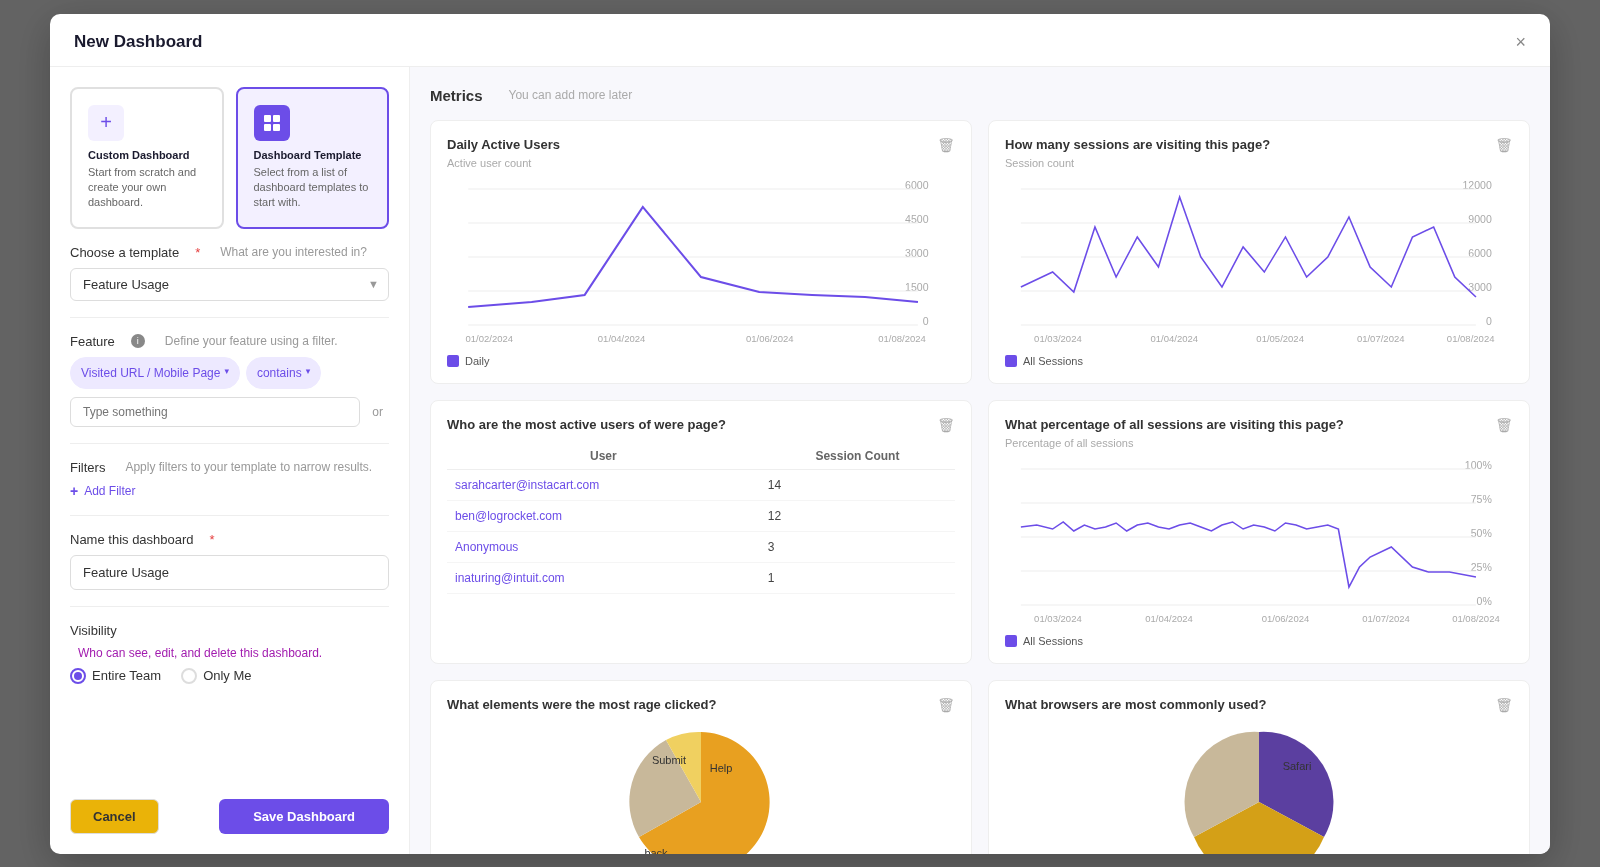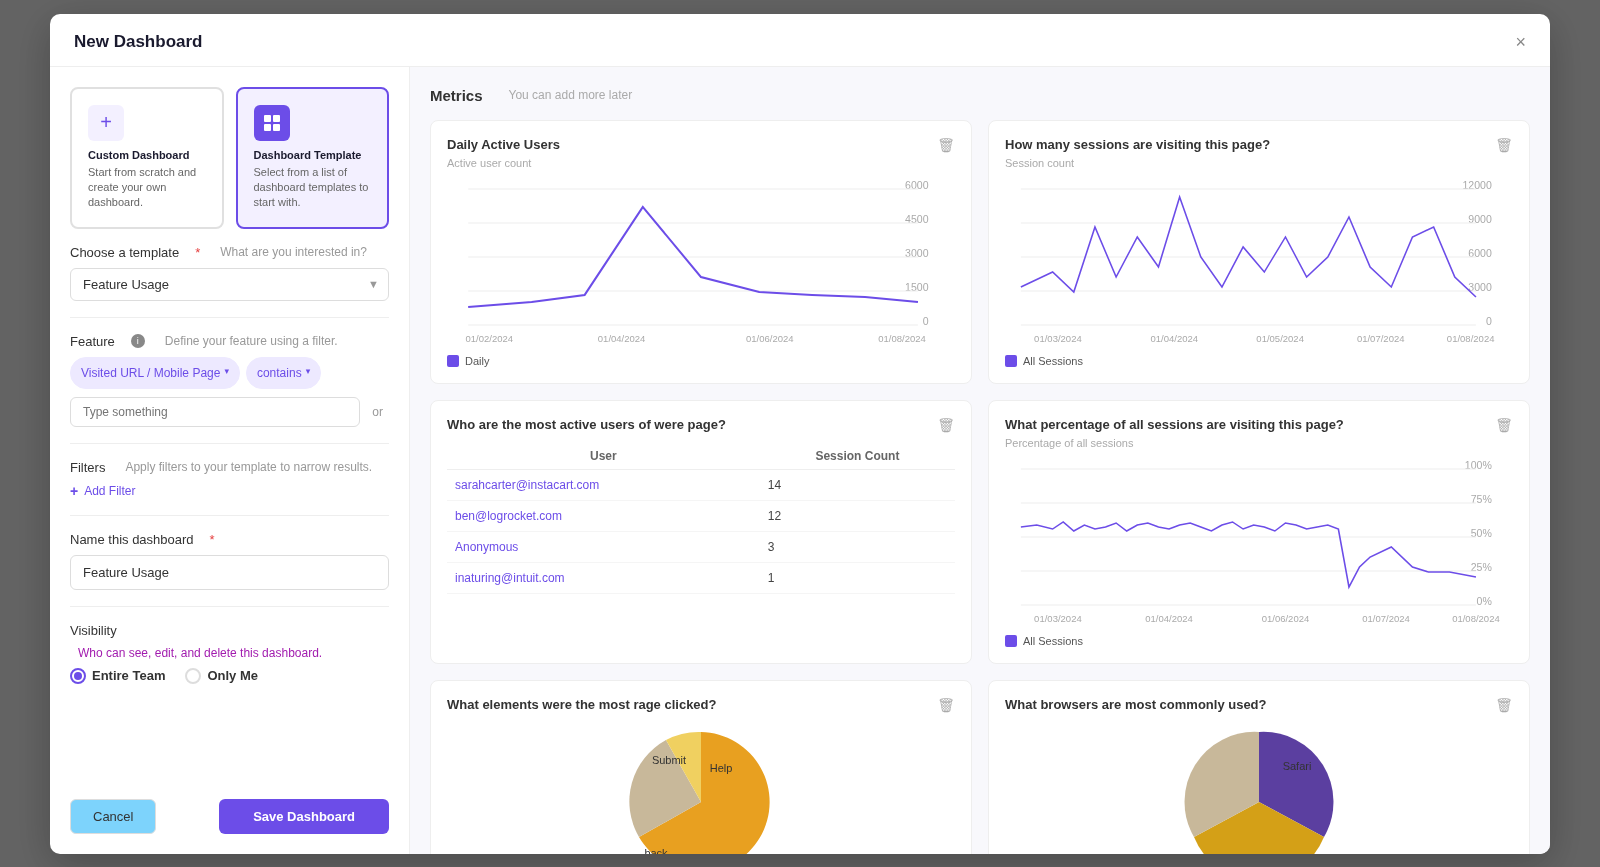--- a/index.html
+++ b/index.html
@@ -34,27 +34,27 @@
     .tag-arrow { font-size: 9px; }
     .text-input { width: 100%; padding: 7px 10px; border: 1px solid #ddd; border-radius: 6px; font-size: 12px; color: #999; }
     .or-text { font-size: 12px; color: #999; padding: 0 6px; display: flex; align-items: center; }
     .inline-row { display: flex; align-items: center; gap: 6px; }
     .add-filter-btn { display: flex; align-items: center; gap: 4px; font-size: 12px; color: #6c4de8; cursor: pointer; background: none; border: none; padding: 0; }
     .add-filter-btn .plus { font-size: 14px; font-weight: 700; }
     .divider { height: 1px; background: #eee; }
     .name-input { width: 100%; padding: 9px 12px; border: 1px solid #ddd; border-radius: 6px; font-size: 13px; color: #333; }
     .visibility-section { display: flex; flex-direction: column; gap: 8px; }
     .visibility-desc { font-size: 12px; color: #a21caf; margin-left: 8px; }
-    .radio-row { display: flex; gap: 20px; align-items: center; font-weight: bold; }
+    .radio-row { display: flex; gap: 20px; align-items: center; }
     .radio-item { display: flex; align-items: center; gap: 6px; cursor: pointer; font-size: 13px; color: #333; }
     .radio-circle { width: 16px; height: 16px; border-radius: 50%; border: 2px solid #ddd; background: #fff; display: flex; align-items: center; justify-content: center; flex-shrink: 0; }
     .radio-circle.checked { border-color: #6c4de8; }
     .radio-circle.checked::after { content: ''; width: 8px; height: 8px; background: #6c4de8; border-radius: 50%; display: block; }
     .left-footer { display: flex; gap: 10px; justify-content: space-between; margin-top: auto; padding-top: 12px; }
-    .btn-cancel { padding: 9px 22px; border-radius: 6px; font-size: 13px; font-weight: 400; border: 1px solid #ddd; background: #7dd3fc; color: #333; cursor: pointer; }
+    .btn-cancel { padding: 9px 22px; border-radius: 6px; font-size: 13px; font-weight: 700; border: 1px solid #ddd; background: #eab308; color: #333; cursor: pointer; }
     .btn-save { padding: 9px 34px; border-radius: 6px; font-size: 13px; font-weight: 600; border: none; background: #6c4de8; color: #ffffff; cursor: pointer; }
     
     .right-panel { flex: 1; overflow-y: auto; background: #f8f8fc; padding: 20px; }
     .metrics-header { display: flex; align-items: center; gap: 10px; margin-bottom: 16px; }
     .metrics-title { font-size: 15px; font-weight: 600; color: #333; }
     .metrics-hint { font-size: 12px; color: #aaa; margin-left: 16px; }
     .charts-grid { display: grid; grid-template-columns: 1fr 1fr; gap: 16px; }
     .chart-card { background: #fff; border-radius: 8px; padding: 16px; border: 1px solid #eee; position: relative; min-height: 230px; }
     .chart-header { display: flex; justify-content: space-between; align-items: flex-start; margin-bottom: 4px; }
     .chart-title { font-size: 13px; font-weight: 600; color: #333; max-width: 85%; }

